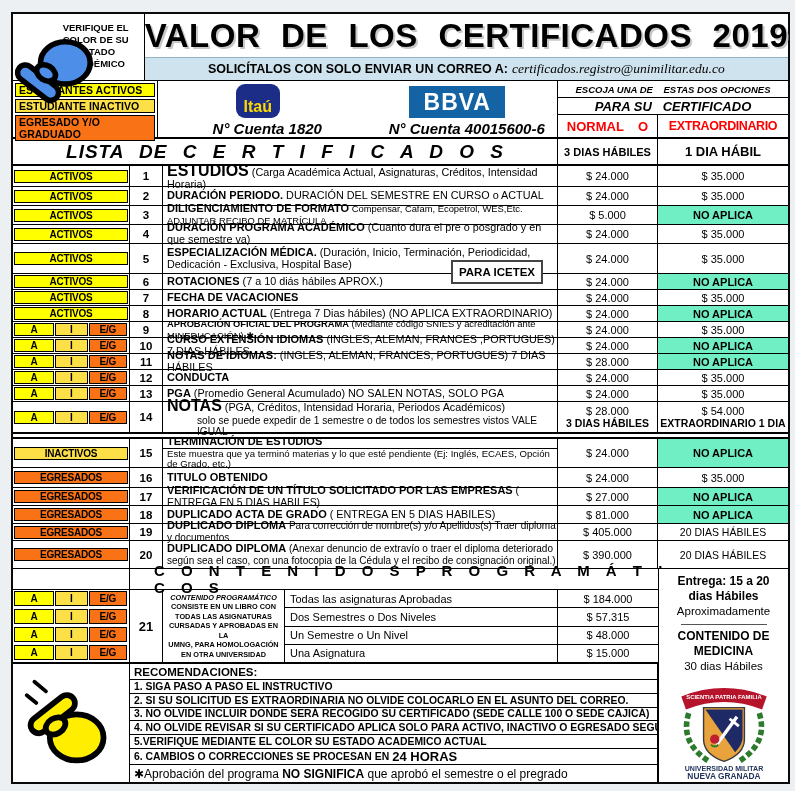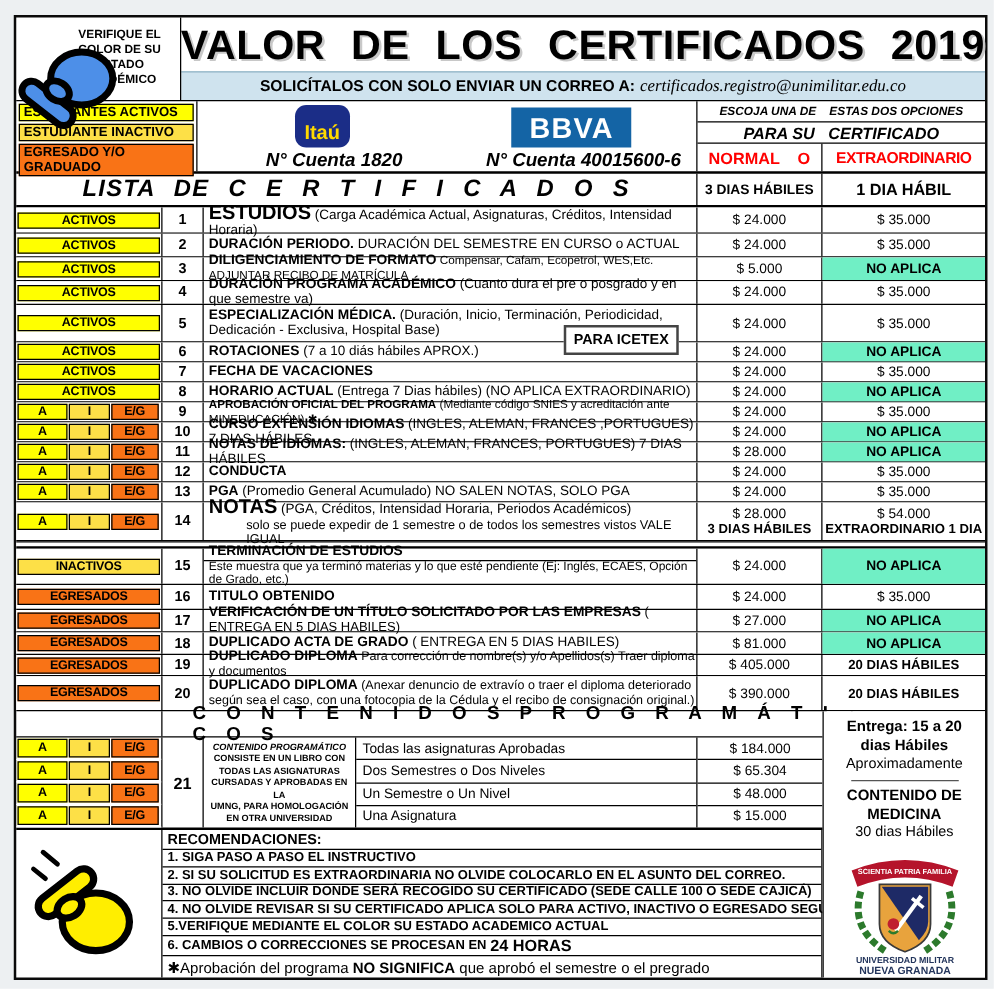--- a/index.html
+++ b/index.html
@@ -57,21 +57,21 @@
   .dline2.ind{padding-left:30px;font-size:10.2px;}
   .c-desc.divided{padding-left:0;}
   .c-desc.divided .dline1{flex:1;display:flex;align-items:center;padding-left:4px;}
   .c-desc.divided .dline2{flex:1;display:flex;align-items:center;padding-left:4px;border-top:1px solid #000;font-size:9.6px;}
   .c-p1{width:100px;flex-direction:column;justify-content:center;}
   .c-p2{flex:1;border-right:none;flex-direction:column;justify-content:center;}
   .pv{font-size:11px;}
   .psub{font-size:10.5px;font-weight:bold;}
   .na{background:#70efc5;}
   .na .pv{font-weight:bold;}
-  .xb .pv{font-weight:bold;font-size:10.5px;}
+  .xb .pv{font-weight:normal;font-size:10.5px;}
   .gap{height:6px;border-bottom:2px solid #000;border-top:1px solid #000;background:#fff;}
   
   .sec-ctitle{display:flex;height:21px;border-bottom:1px solid #000;gap:24px;}
   .ct-left{width:117px;border-right:1px solid #000;}
   .ct-title{width:528px;border-right:1px solid #000;display:flex;align-items:center;justify-content:center;font-weight:bold;font-size:15px;letter-spacing:3px;word-spacing:6px;}
   .sec-contents{display:flex;height:74px;border-bottom:2px solid #000;}
   .cont-tags{width:117px;border-right:1px solid #000;display:flex;flex-direction:column;}
   .cont-tagrow{flex:1;display:flex;padding:1px;gap:1px;border-bottom:1px solid #fff;}
   .cont-num{width:33px;border-right:1px solid #000;display:flex;align-items:center;justify-content:center;font-weight:bold;font-size:13px;}
   .cont-side{width:122px;border-right:1px solid #000;display:flex;align-items:center;justify-content:center;text-align:center;font-size:7.3px;font-weight:bold;line-height:1.3;padding:1px 2px;}
@@ -513,21 +513,21 @@
         <div>EN OTRA UNIVERSIDAD</div>
       </div>
     <div class="cont-items" id="cont-items">
         <div class="cont-item">Todas las asignaturas Aprobadas</div>
         <div class="cont-item">Dos Semestres o Dos Niveles</div>
         <div class="cont-item">Un Semestre o Un Nivel</div>
         <div class="cont-item">Una Asignatura</div>
       </div>
     <div class="cont-prices" id="cont-prices">
         <div class="cont-price">$ 184.000</div>
-        <div class="cont-price">$ 65.304</div>
+        <div class="cont-price">$ 57.315</div>
         <div class="cont-price">$ 48.000</div>
         <div class="cont-price">$ 15.000</div>
       </div>
   </div>
 
   <div class="sec-rec">
     <div class="rec-left">
       <svg class="hand-bottom" viewBox="0 0 100 100">
         <g fill="#ffee00" stroke="#000" stroke-width="6" stroke-linejoin="round" stroke-linecap="round">
           <path d="M14 6 L26 16 M6 20 L16 28" fill="none" stroke-width="4"></path>

